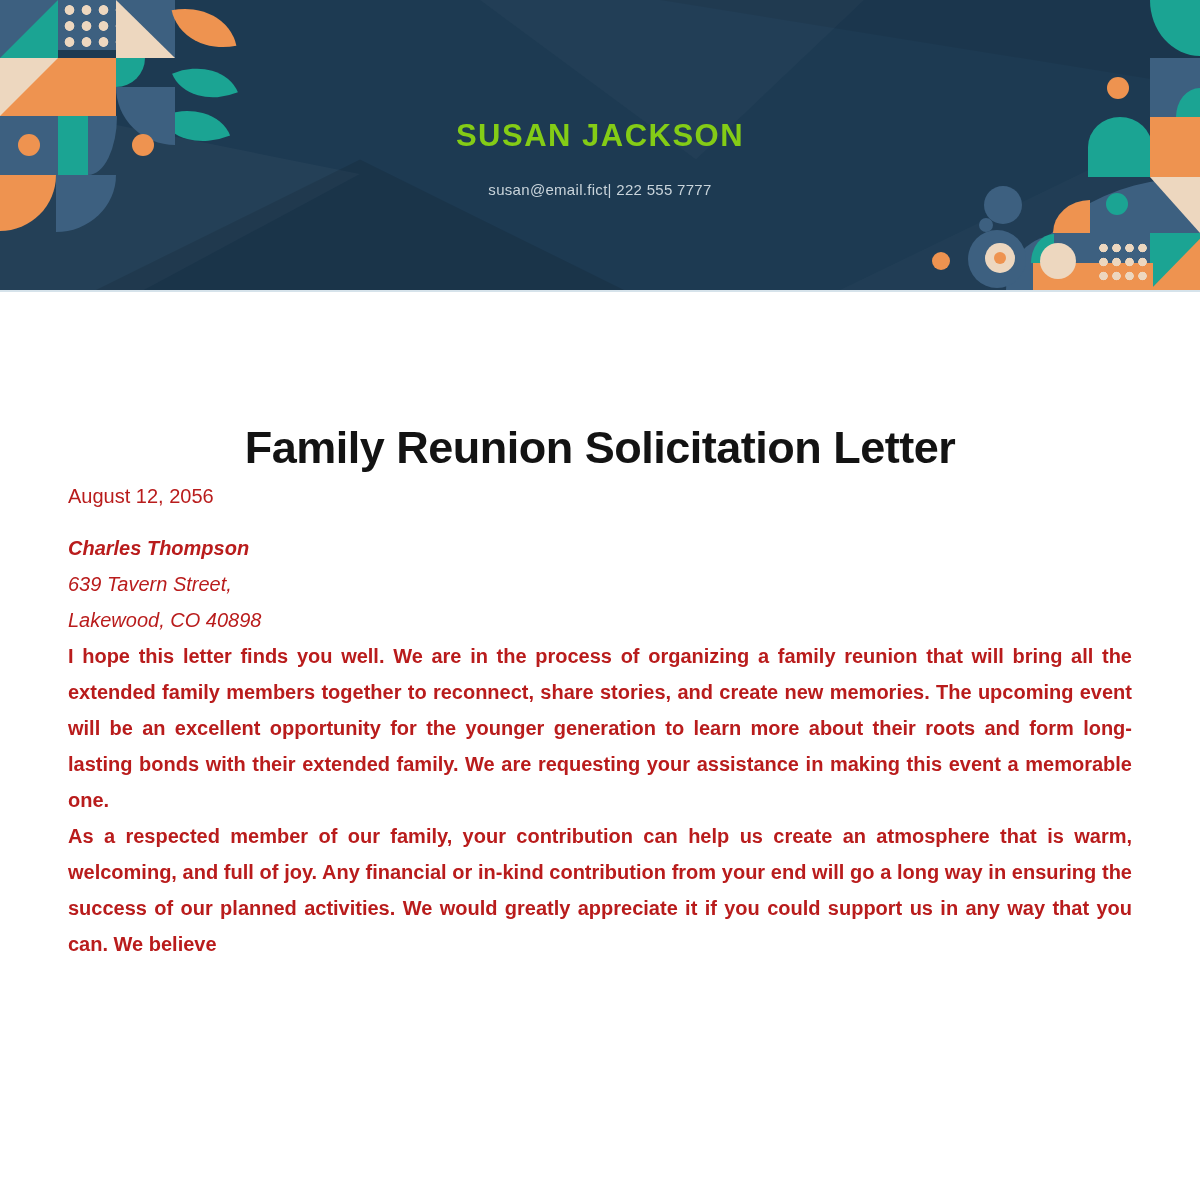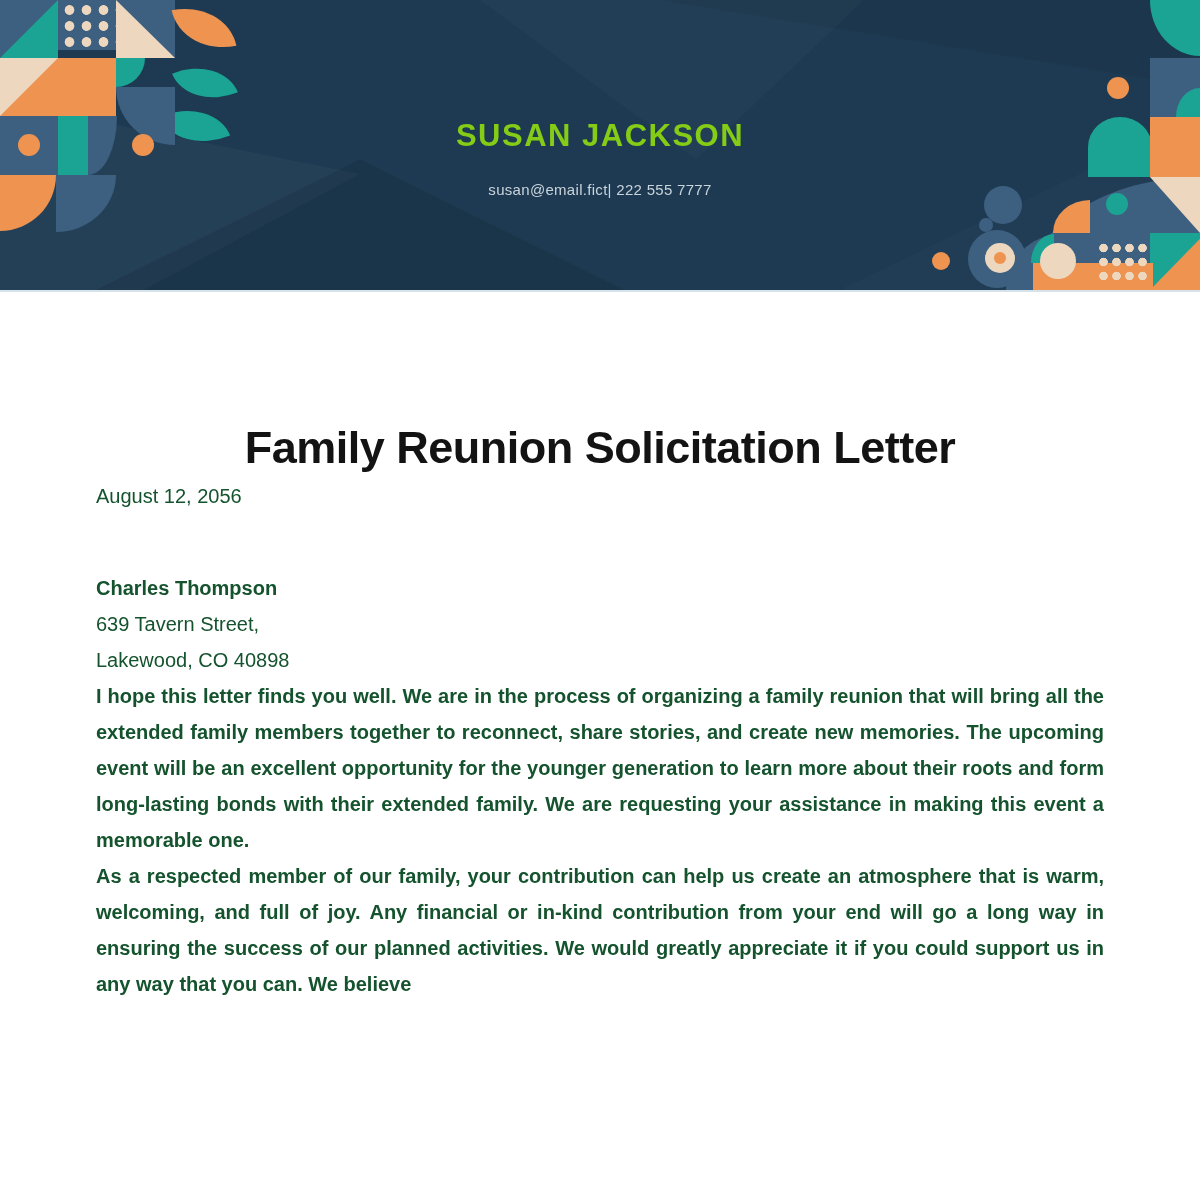--- a/index.html
+++ b/index.html
@@ -11,28 +11,28 @@
   .banner{
     position:relative;width:1200px;height:292px;background:#1D3A52;
     border-bottom:2px solid #D6E3EB;box-sizing:border-box;overflow:hidden;
   }
   .facet{position:absolute;left:0;top:0;width:100%;height:100%;}
   .s{position:absolute;}
   .banner-text{position:absolute;left:0;right:0;top:118px;text-align:center;z-index:5;}
   .sender-name{font-size:31px;font-weight:700;color:#84cc16;letter-spacing:1.5px;}
   .sender-contact{margin-top:27px;font-size:15px;color:#C9D4DB;letter-spacing:.3px;}
   
-  .letter{padding:0 96px;}
+  .letter{padding:0 68px;}
   .title{
     margin:126px 0 0;text-align:center;font-weight:700;
     font-size:45px;line-height:60px;color:#131313;letter-spacing:-.5px;
   }
-  .letter p{margin:0;font-size:20px;line-height:36px;color:#14532d;}
+  .letter p{margin:0;font-size:20px;line-height:36px;color:#b91c1c;}
   .date{margin-top:55px;}
-  .recipient{margin-top:56px;}
+  .recipient{margin-top:16px;font-style:italic;}
   .recipient-name{font-weight:700;color:#1E1E1E;}
   .salutation{margin-top:36px;}
   .para{margin-top:36px;text-align:justify;font-weight:bold;}
 </style>
 </head>
 <body>
 
 <header class="banner">
 
   <div>

